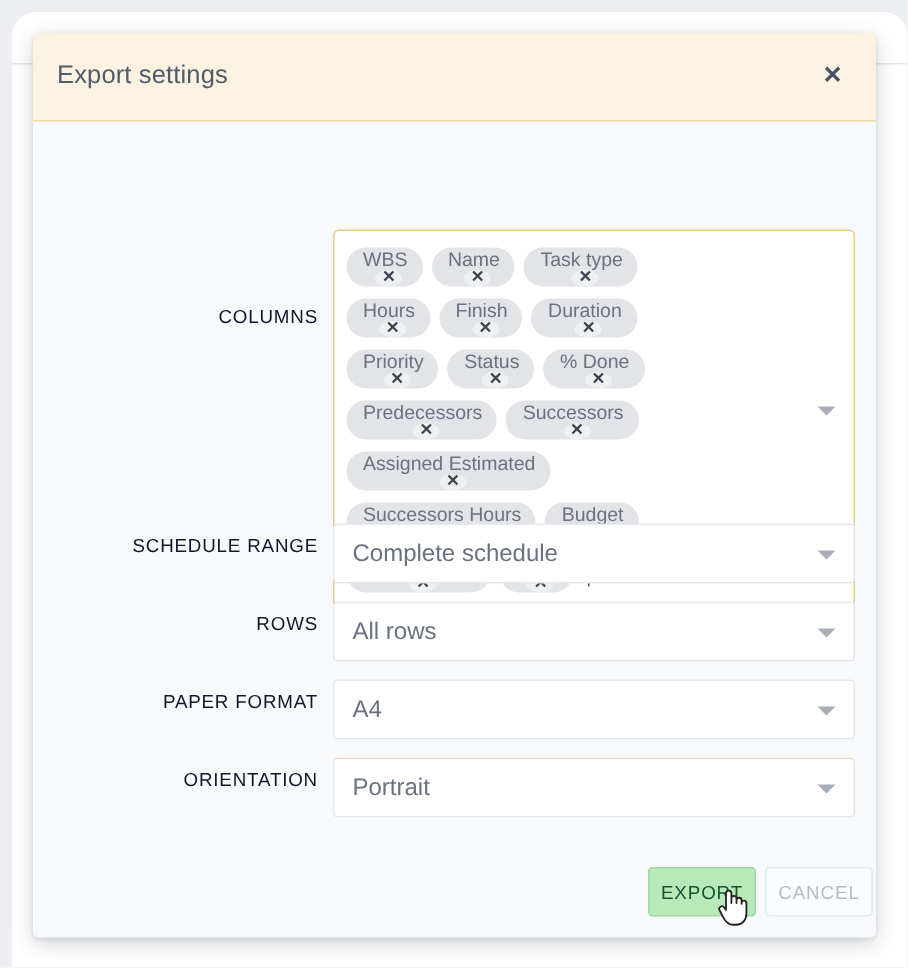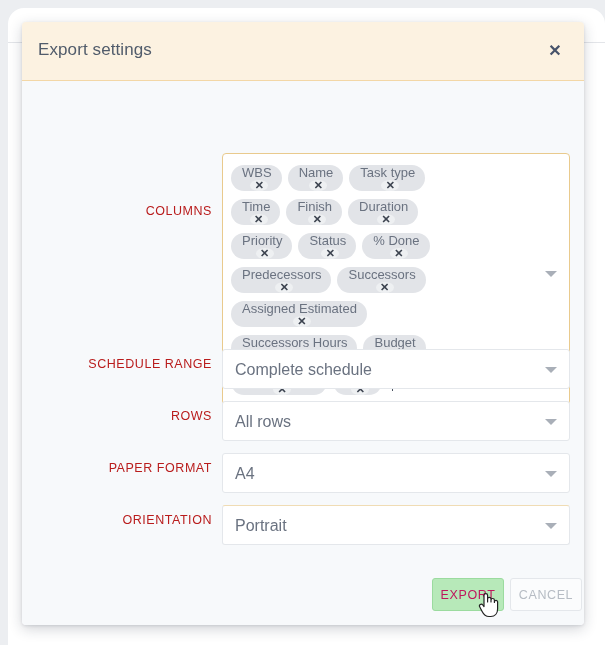--- a/index.html
+++ b/index.html
@@ -89,21 +89,21 @@
     position: absolute;
     left: 0;
     width: 562px;
   }
   .form-label {
     position: absolute;
     left: 0;
     width: 190px;
     text-align: right;
     font-size: 12.5px;
-    color: #b91c1c;
+    color: #0f172a;
     letter-spacing: 0.55px;
     white-space: nowrap;
   }
 
   
   #columns-row { top: 0; height: 260px; }
   #columns-label { top: 123px; }
   #columns-field {
     position: absolute;
     left: 200px;
@@ -235,21 +235,21 @@
     width: 72px;
     height: 33px;
     background: #b7e9b9;
     border: 1px solid #9bdb9f;
     border-radius: 3px;
     display: flex;
     align-items: center;
     justify-content: center;
     font-size: 12.5px;
     letter-spacing: 0.6px;
-    color: #be185d;
+    color: #14532d;
     cursor: pointer;
     box-sizing: border-box;
   }
   #cancel-button {
     position: absolute;
     right: 2px;
     top: 2px;
     width: 72px;
     height: 33px;
     background: #fbfcfd;
@@ -303,21 +303,21 @@
                 <span class="chip-label">Name</span>
                 <span class="chip-remove">✕</span>
               </span>
               <span class="chip">
                 <span class="chip-label">Task type</span>
                 <span class="chip-remove">✕</span>
               </span>
             </div>
             <div class="chip-line">
               <span class="chip">
-                <span class="chip-label">Time</span>
+                <span class="chip-label">Hours</span>
                 <span class="chip-remove">✕</span>
               </span>
               <span class="chip">
                 <span class="chip-label">Finish</span>
                 <span class="chip-remove">✕</span>
               </span>
               <span class="chip">
                 <span class="chip-label">Duration</span>
                 <span class="chip-remove">✕</span>
               </span>

